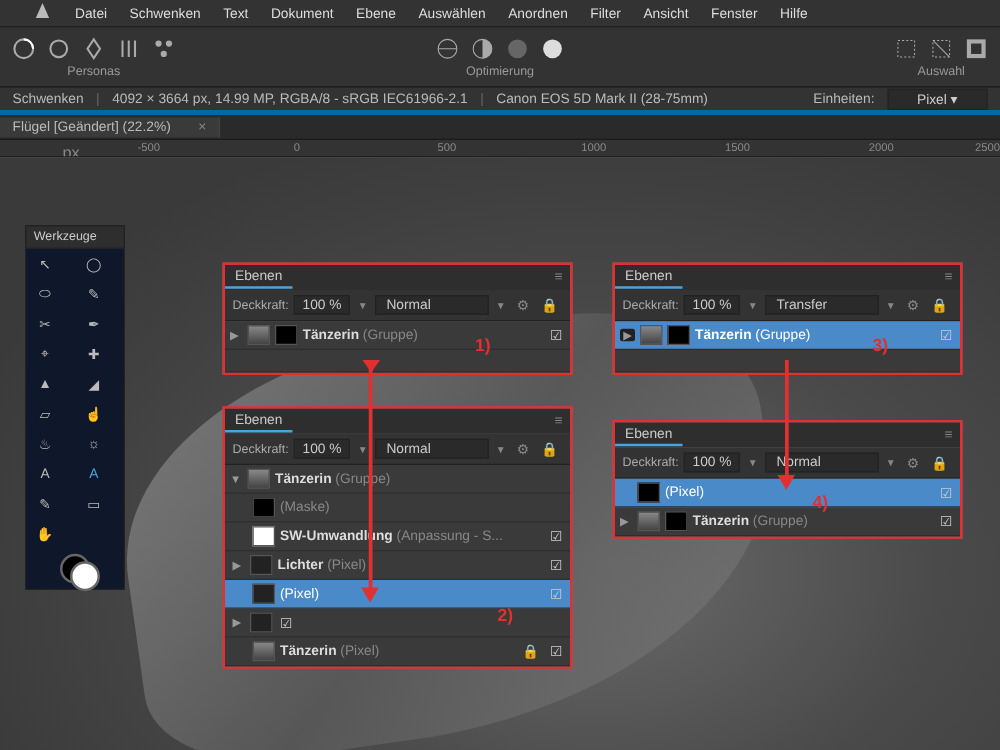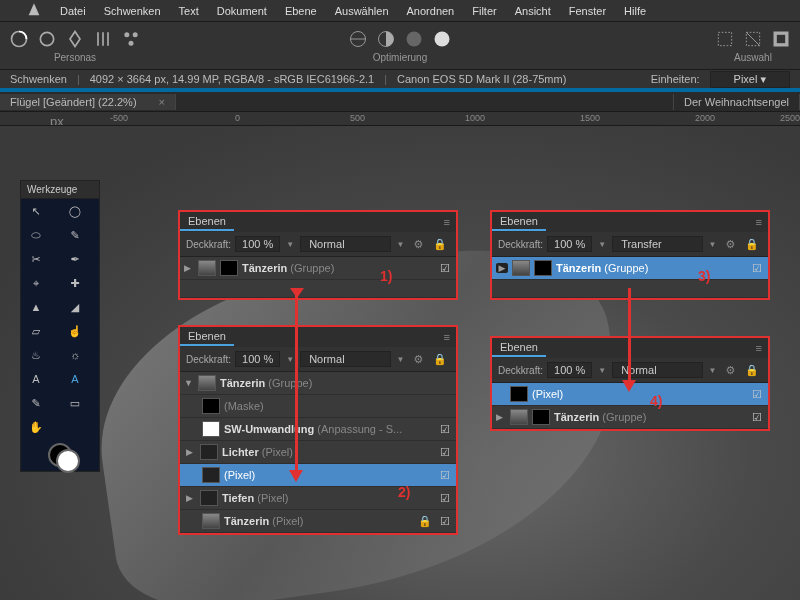--- a/index.html
+++ b/index.html
@@ -179,23 +179,20 @@
   <span>Canon EOS 5D Mark II (28-75mm)</span>
   <span style="margin-left:auto">Einheiten:</span>
   <span class="units-dd"><span>Pixel</span> ▾</span>
 </div>
 
 <div class="tabbar">
   <div class="tab active">
     <span>Flügel [Geändert] (22.2%)</span>
     <span class="tab-close">×</span>
   </div>
-  <div class="tab" style="margin-left:auto; border-left:1px solid #444;">
-    <span>Der Weihnachtsengel</span>
-  </div>
 </div>
 
 <div class="ruler-h">
   <span class="ruler-v-lbl" style="position:absolute; left:2px; top:2px;">px</span>
   <span style="left:110px">-500</span>
   <span style="left:235px">0</span>
   <span style="left:350px">500</span>
   <span style="left:465px">1000</span>
   <span style="left:580px">1500</span>
   <span style="left:695px">2000</span>
@@ -300,21 +297,20 @@
       <span class="check">☑</span>
     </div>
     <div class="layer child selected">
       <span class="thumb"></span>
       <span class="name"><span class="sub">(Pixel)</span></span>
       <span class="check">☑</span>
     </div>
     <div class="layer child">
       <span class="arrow" style="margin-left:-16px">▶</span>
       <span class="thumb"></span>
-      <span class="name"><b>Tiefen</b> <span class="sub">(Pixel)</span></span>
       <span class="check">☑</span>
     </div>
     <div class="layer child">
       <span class="thumb figure"></span>
       <span class="name"><b>Tänzerin</b> <span class="sub">(Pixel)</span></span>
       <span class="lock">🔒</span>
       <span class="check">☑</span>
     </div>
   </div>
 </div>

